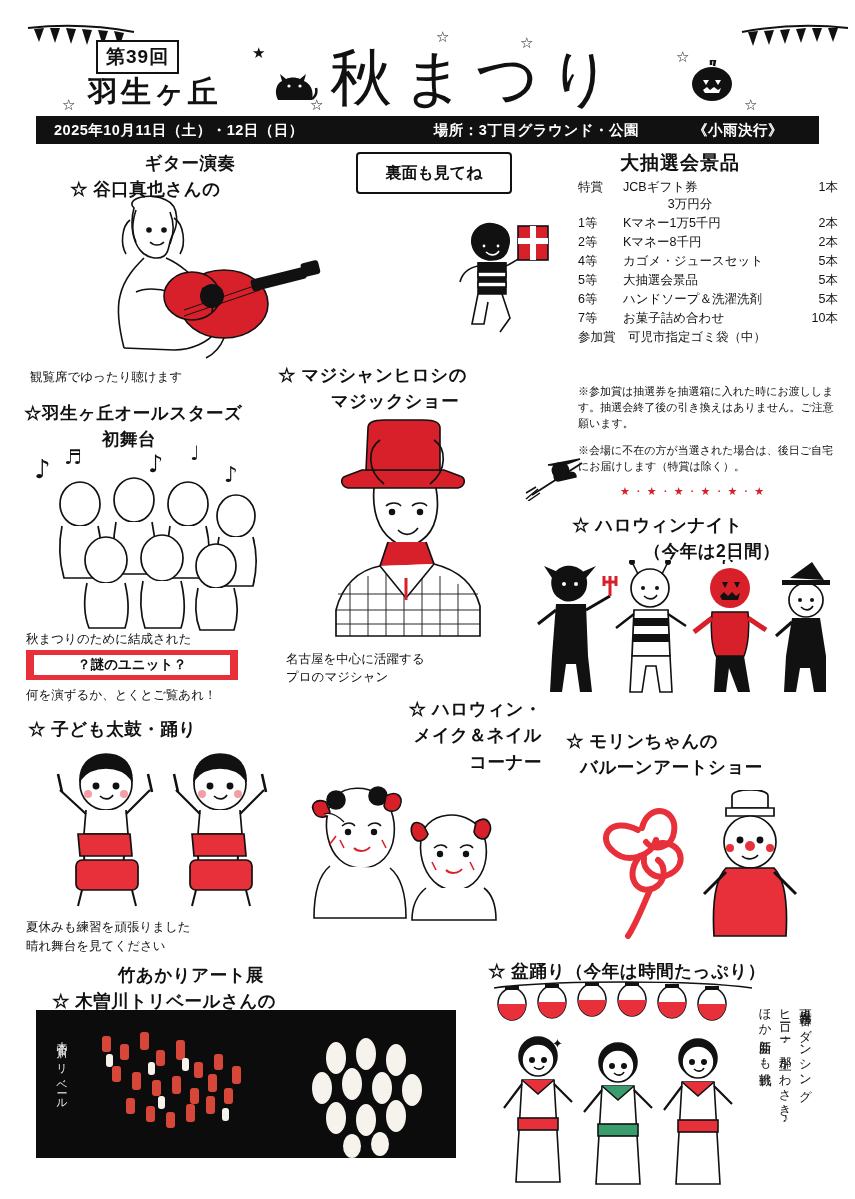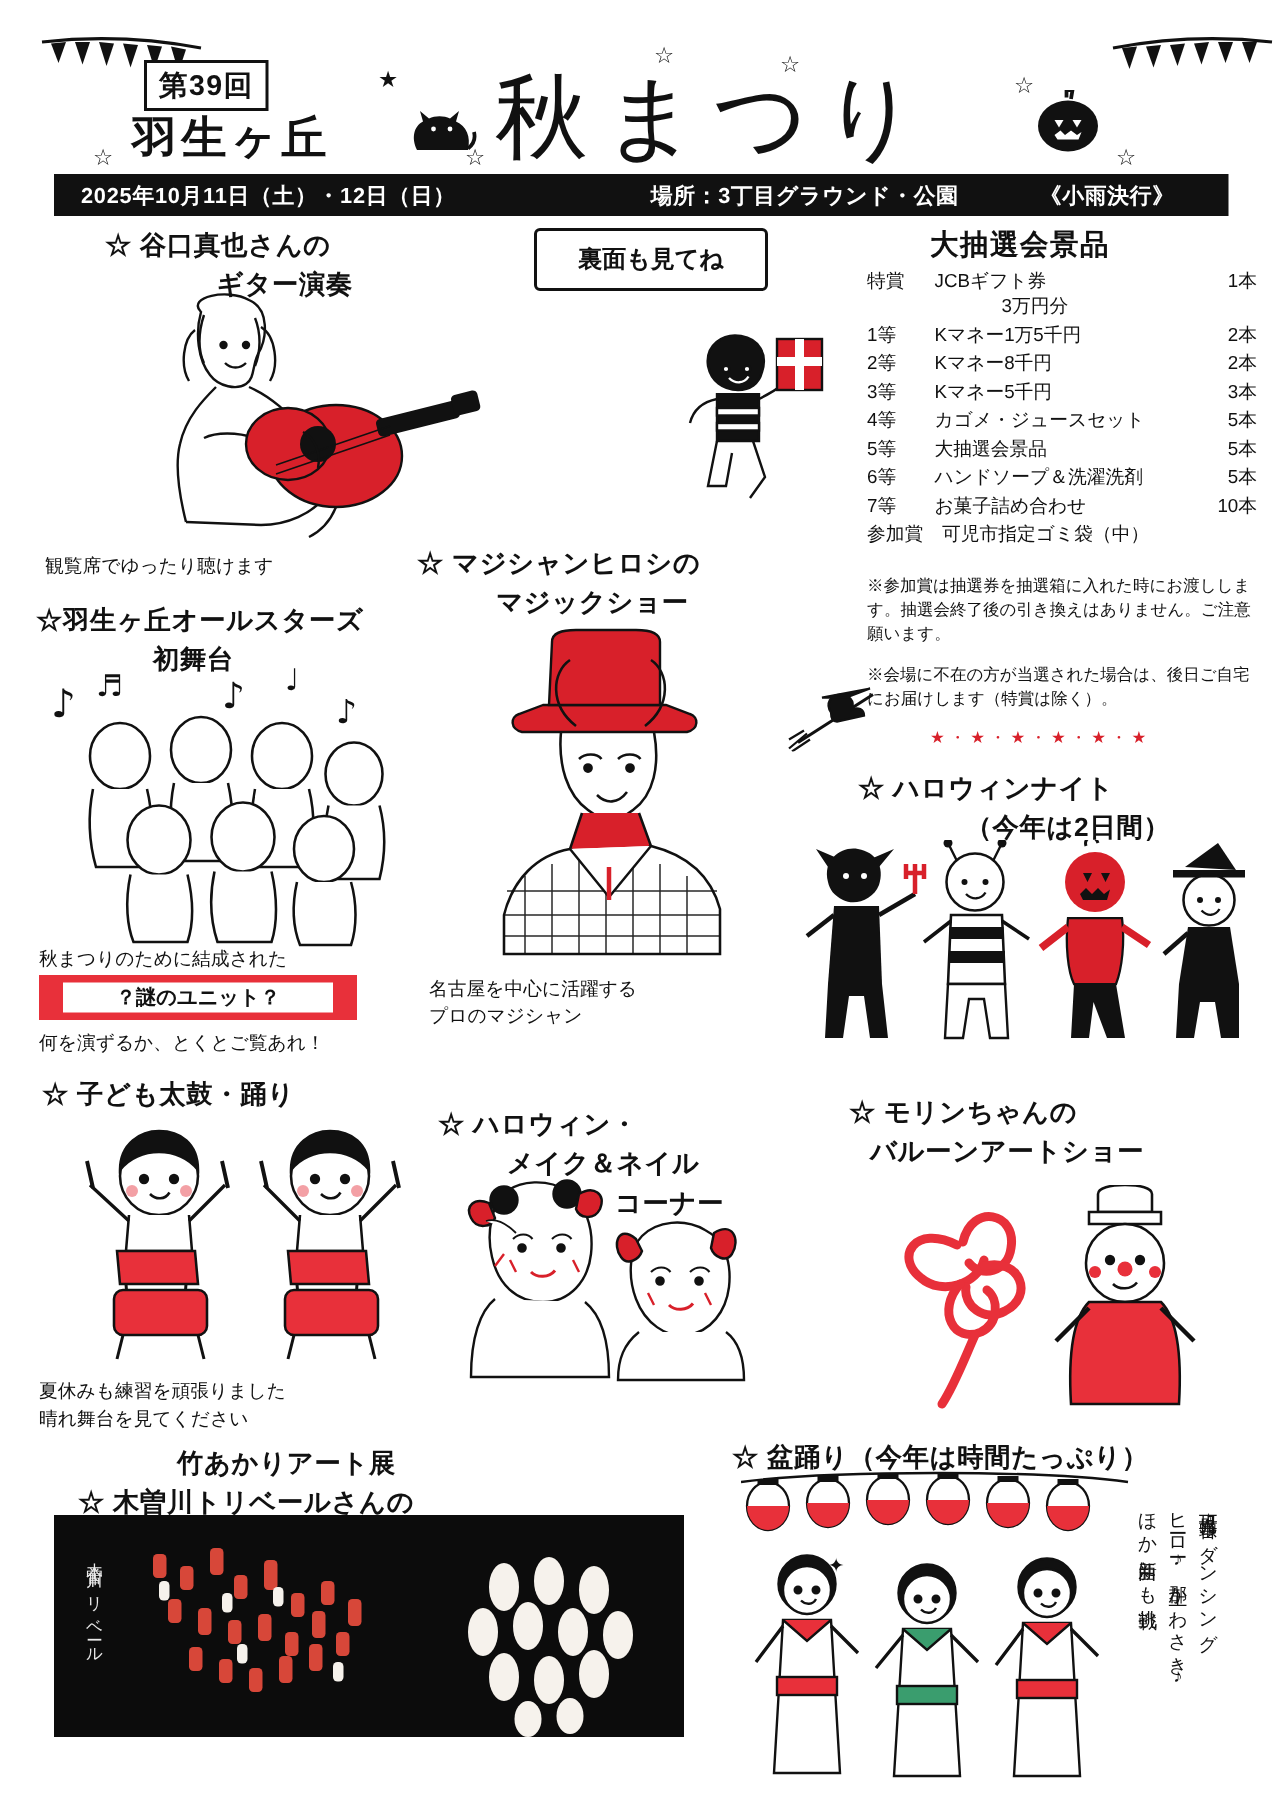--- a/index.html
+++ b/index.html
@@ -110,21 +110,21 @@
   .witch { position:absolute; left:524px; top:455px; width:70px; height:46px; }
 
   
   .unitbox {
     position:absolute; left:26px; top:650px;
     width:212px; height:30px;
     background:#e8303a;
     display:flex; align-items:center; justify-content:center;
   }
   .unitbox .inner {
-    background:#fff; width:180px; height:20px;
+    background:#fff; width:196px; height:20px;
     display:flex; align-items:center; justify-content:center;
     font-size:13.5px; font-weight:bold;
   }
 
   
   .bamboo {
     position:absolute; left:36px; top:1010px;
     width:420px; height:148px;
     background:#0c0c0c;
     overflow:hidden;
@@ -201,22 +201,22 @@
 
   <div class="bar">
     <span class="date">2025年10月11日（土）・12日（日）</span>
     <span class="place">場所：3丁目グラウンド・公園</span>
     <span class="rain">《小雨決行》</span>
   </div>
 
   <div class="urami">裏面も見てね</div>
 
   <div class="blk" style="left:70px;top:150px;width:270px;">
+    <div class="sec-title" style="text-align:center;padding-right:30px;">ギター演奏</div>
     <div class="sec-title">☆ 谷口真也さんの</div>
-    <div class="sec-title" style="text-align:center;padding-right:30px;">ギター演奏</div>
   </div>
   <svg class="blk" style="left:74px;top:192px;" width="250" height="170" viewBox="0 0 250 170">
     <g stroke="#111" stroke-width="1.6" fill="none">
       <path d="M60 16 C50 6 78 0 92 8 C106 14 104 34 98 44 C94 52 96 60 90 64 C84 68 72 66 66 58 C58 48 56 30 60 16 Z"></path>
       <path d="M62 18 C58 30 58 42 62 50 M96 20 C100 30 100 42 96 52"></path>
       <path d="M56 28 C48 34 46 52 52 62 M100 26 C110 32 112 52 106 62"></path>
       <circle cx="75" cy="38" r="2" fill="#111"></circle>
       <circle cx="90" cy="38" r="2" fill="#111"></circle>
       <path d="M76 50 C80 54 86 54 90 50"></path>
       <path d="M70 66 C62 74 50 86 46 104 C42 120 46 140 50 156"></path>
@@ -274,25 +274,20 @@
       </tr>
       <tr>
         <td class="rank">1等</td>
         <td class="prize">Kマネー1万5千円</td>
         <td class="count">2本</td>
       </tr>
       <tr>
         <td class="rank">2等</td>
         <td class="prize">Kマネー8千円</td>
         <td class="count">2本</td>
-      </tr>
-      <tr>
-        <td class="rank">3等</td>
-        <td class="prize">Kマネー5千円</td>
-        <td class="count">3本</td>
       </tr>
       <tr>
         <td class="rank">4等</td>
         <td class="prize">カゴメ・ジュースセット</td>
         <td class="count">5本</td>
       </tr>
       <tr>
         <td class="rank">5等</td>
         <td class="prize">大抽選会景品</td>
         <td class="count">5本</td>
@@ -478,21 +473,21 @@
       <path d="M140 26 L144 44 M228 26 L232 44" stroke-width="2.6"></path>
       <path d="M158 86 L160 108 L212 108 L210 86 Z" fill="#e8303a" stroke="#111"></path>
       <path d="M164 108 L166 134 M204 108 L202 134" stroke-width="2"></path>
       <rect x="156" y="112" width="62" height="30" rx="6" fill="#e8303a" stroke="#111"></rect>
       <path d="M162 142 L158 158 M212 142 L216 158" stroke-width="2"></path>
     </g>
   </svg>
   <div class="cap blk" style="left:26px;top:918px;width:280px;">夏休みも練習を頑張りました</div>
   <div class="cap blk" style="left:26px;top:937px;width:280px;">晴れ舞台を見てください</div>
 
-  <div class="blk" style="left:292px;top:736px;width:250px;">
+  <div class="blk" style="left:292px;top:696px;width:250px;text-align:right;">
     <div class="sec-title">☆ ハロウィン・</div>
     <div class="sec-title" style="padding-left:46px;">メイク＆ネイル</div>
     <div class="sec-title" style="padding-left:118px;">コーナー</div>
   </div>
   <svg class="blk" style="left:300px;top:778px;" width="210" height="150" viewBox="0 0 210 150">
     <g stroke="#111" stroke-width="1.6" fill="#fff">
 
       <path d="M36 18 C28 26 24 44 28 60 C32 78 44 90 62 90 C80 90 92 76 94 58 C96 40 90 24 78 16 C66 8 46 8 36 18 Z"></path>
       <circle cx="48" cy="54" r="2.4" fill="#111"></circle>
         <circle cx="74" cy="54" r="2.4" fill="#111"></circle>

